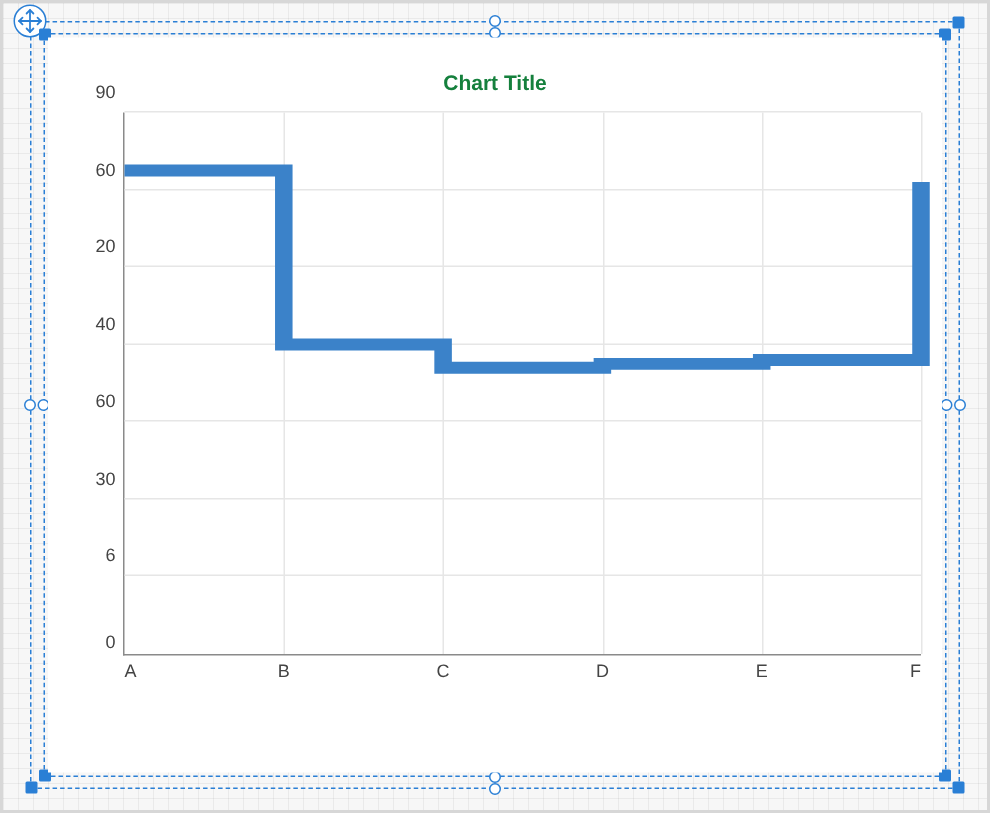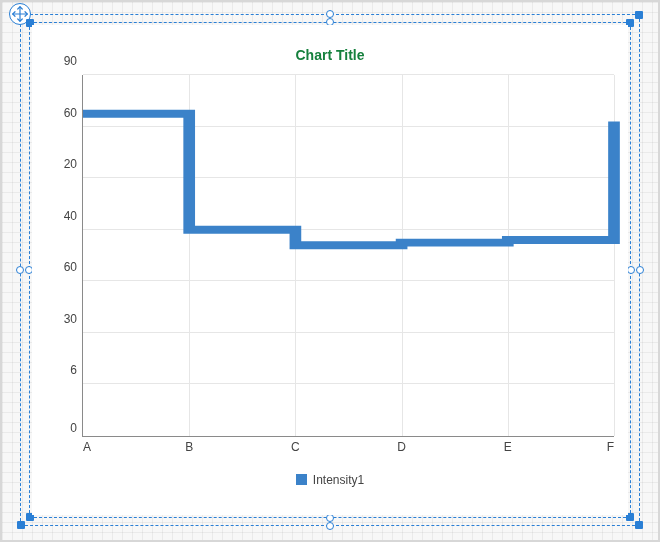--- a/index.html
+++ b/index.html
@@ -263,17 +263,14 @@
       <div class="xtick" style="left:40%">C</div>
       <div class="xtick" style="left:60%">D</div>
       <div class="xtick" style="left:80%">E</div>
       <div class="xtick last" style="left:100%">F</div>
 
       <svg class="series" viewBox="0 0 100 100" preserveAspectRatio="none">
         <polyline id="series-poly" points="0.000,10.714 20.000,10.714 20.000,42.857 20.000,42.857 40.000,42.857 40.000,47.143 40.000,47.143 60.000,47.143 60.000,46.429 60.000,46.429 80.000,46.429 80.000,45.714 80.000,45.714 100.000,45.714 100.000,27.143 100.000,27.143 100.000,12.857" style="stroke: rgb(59, 130, 201);"></polyline>
       </svg>
     </div>
 
-    <div class="legend">
-      <span class="swatch" style="background: rgb(59, 130, 201);"></span><span>Intensity1</span>
-    </div>
   </div>
 </div>
 
 </body></html>

